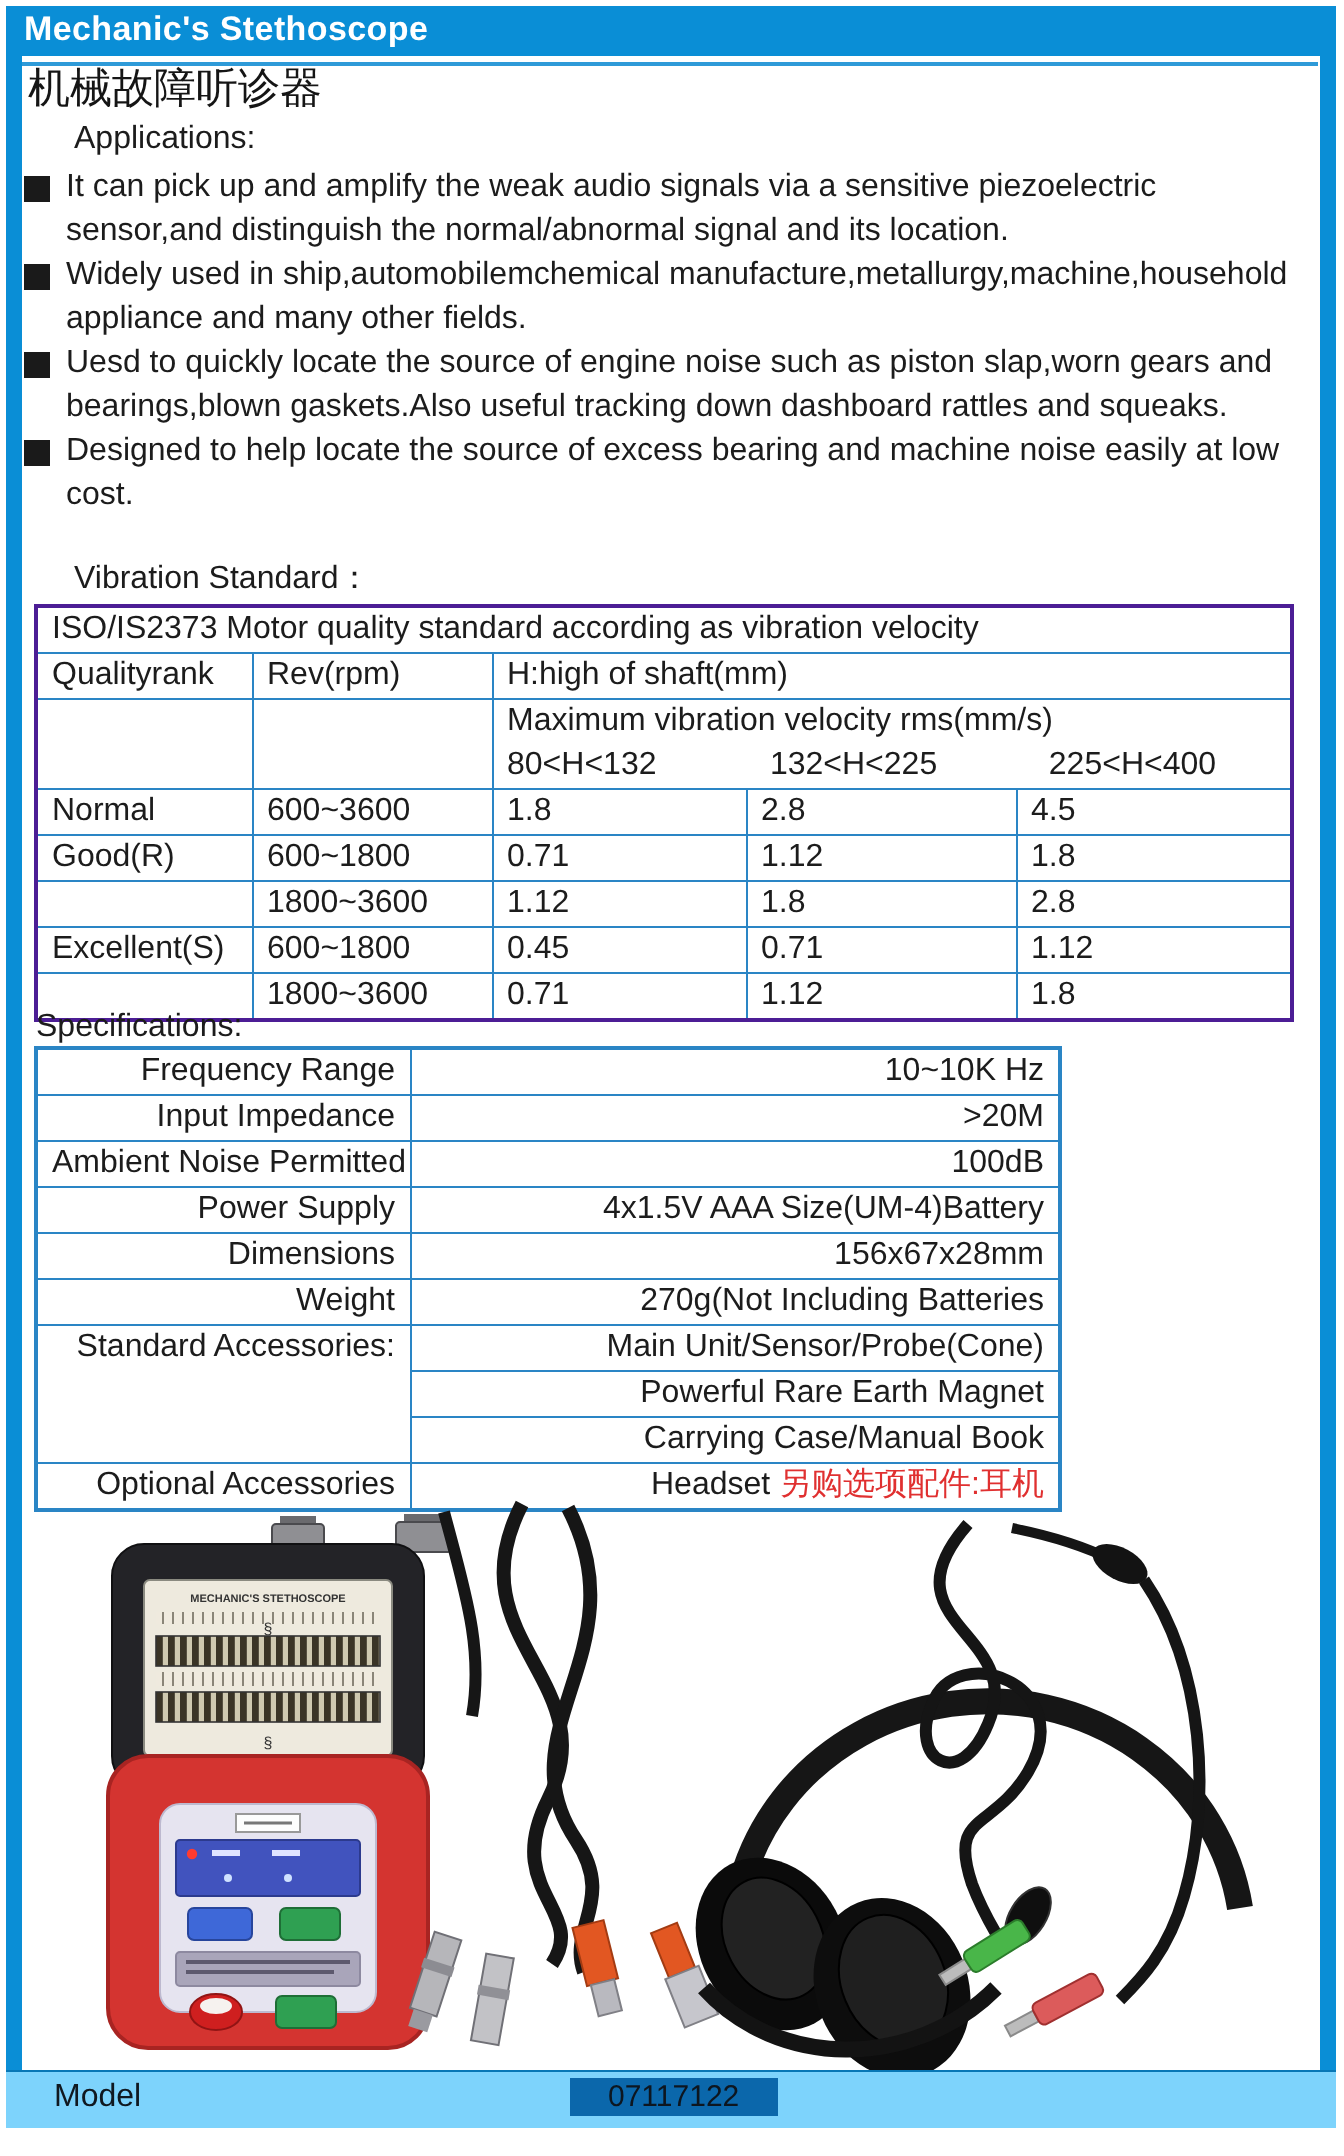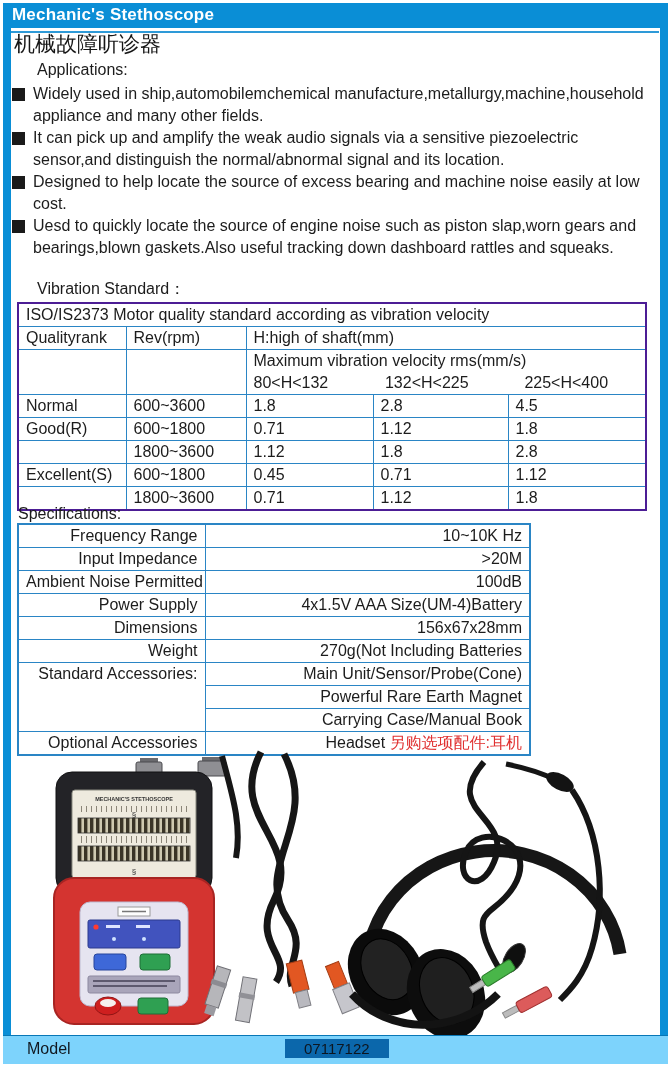--- a/index.html
+++ b/index.html
@@ -53,33 +53,33 @@
   <div class="abs left-border"></div>
   <div class="abs right-border"></div>
 
   <div class="abs content">
     <div class="title-zh">机械故障听诊器</div>
     <div class="apps-label">Applications:</div>
 
     <div class="bullets">
       <div class="bullet">
         <span class="sq"></span>
+        <span class="bt">It can pick up and amplify the weak audio signals via a sensitive piezoelectric sensor,and distinguish the normal/abnormal signal and its location.</span>
+      </div>
+      <div class="bullet">
+        <span class="sq"></span>
         <span class="bt">Widely used in ship,automobilemchemical manufacture,metallurgy,machine,household appliance and many other fields.</span>
       </div>
       <div class="bullet">
         <span class="sq"></span>
-        <span class="bt">It can pick up and amplify the weak audio signals via a sensitive piezoelectric sensor,and distinguish the normal/abnormal signal and its location.</span>
+        <span class="bt">Uesd to quickly locate the source of engine noise such as piston slap,worn gears and bearings,blown gaskets.Also useful tracking down dashboard rattles and squeaks.</span>
       </div>
       <div class="bullet">
         <span class="sq"></span>
         <span class="bt">Designed to help locate the source of excess bearing and machine noise easily at low cost.</span>
-      </div>
-      <div class="bullet">
-        <span class="sq"></span>
-        <span class="bt">Uesd to quickly locate the source of engine noise such as piston slap,worn gears and bearings,blown gaskets.Also useful tracking down dashboard rattles and squeaks.</span>
       </div>
     </div>
 
     <div class="vib-label">Vibration Standard：</div>
   </div>
 
   <table class="vib-table">
     <colgroup>
         <col style="width:108px">
         <col style="width:120px">

